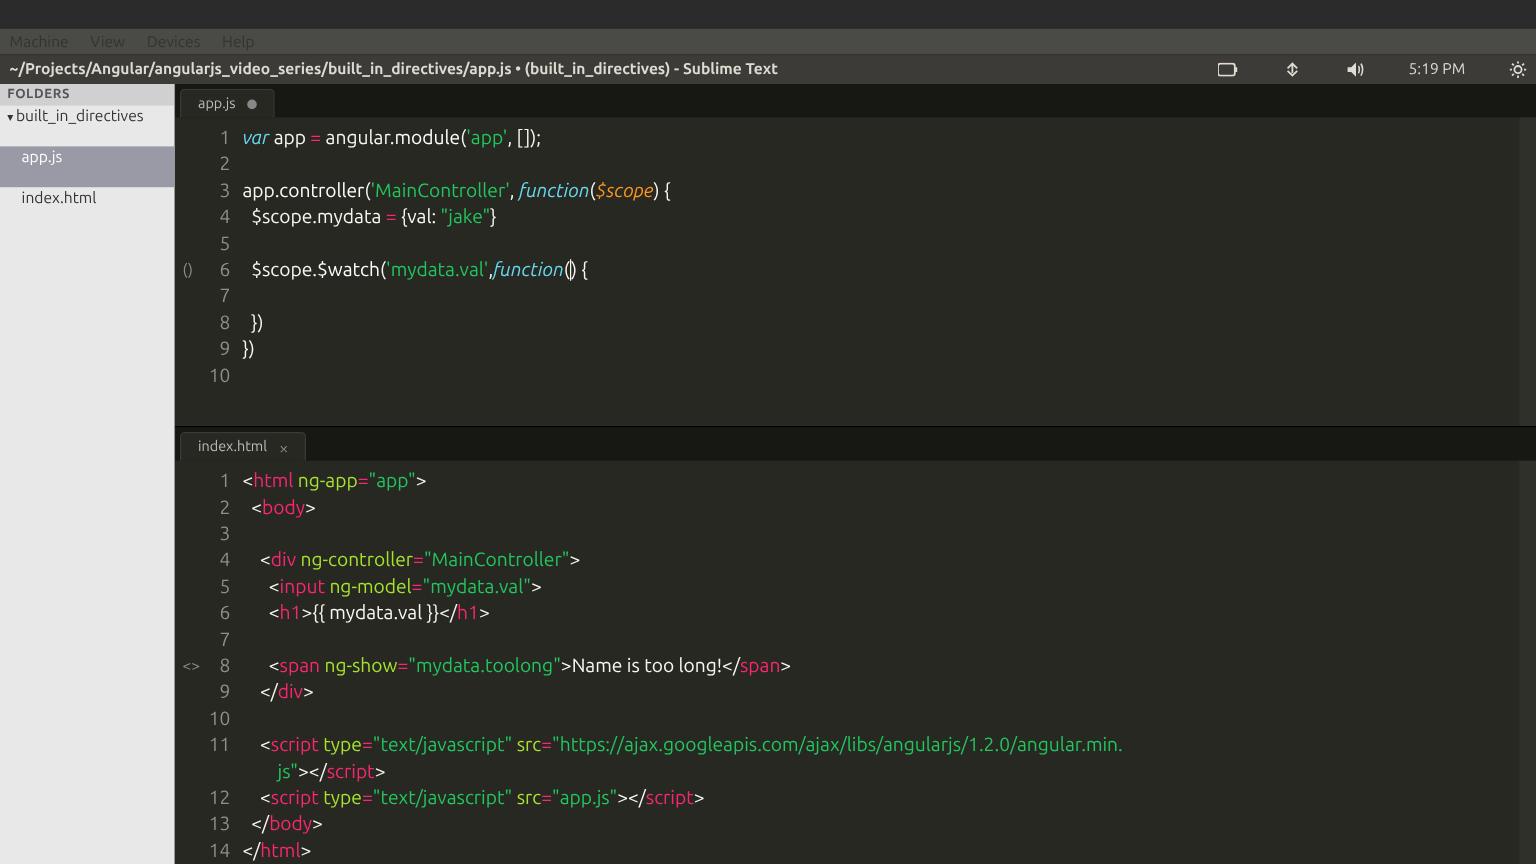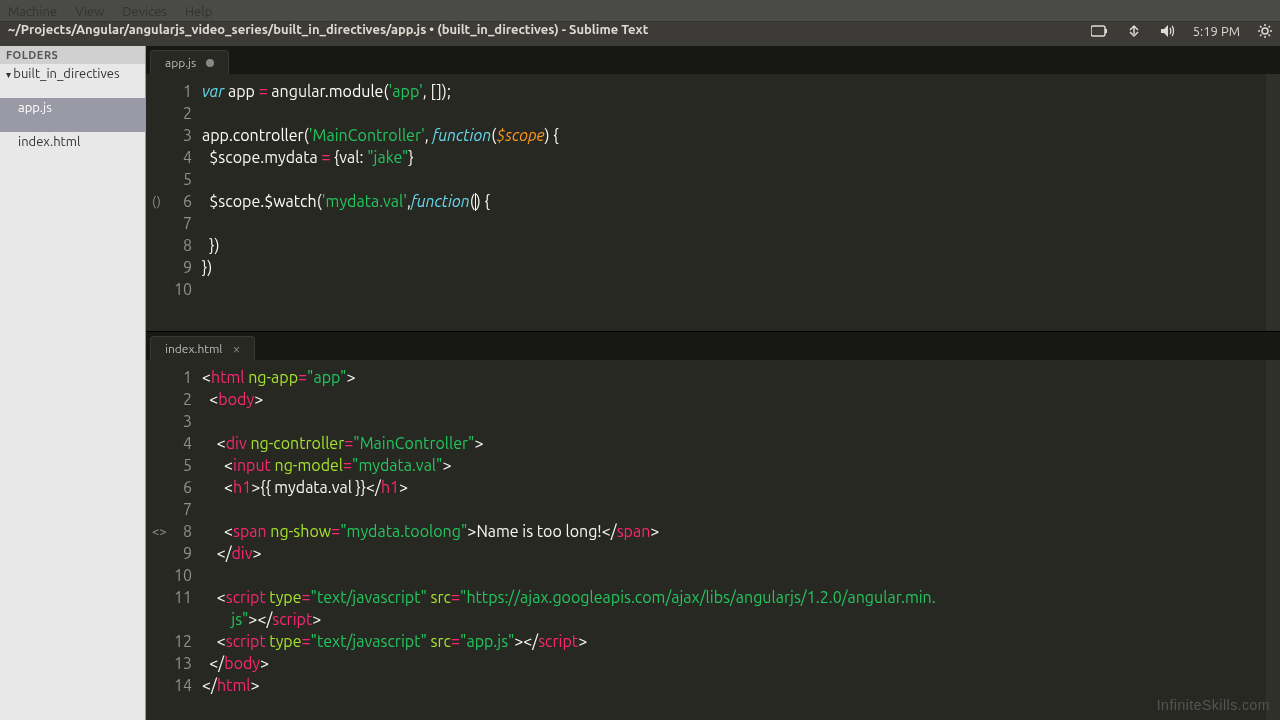--- a/index.html
+++ b/index.html
@@ -1,25 +1,25 @@
 <!DOCTYPE html>
 <html><head>
 <meta charset="utf-8">
 <style>
 * { margin:0; padding:0; box-sizing:border-box; font-family:"Ubuntu","DejaVu Sans",sans-serif; }
 body { width:1280px; height:720px; background:#2b2b2b; color:#ddd; overflow:hidden; font-size:13px; }
 
 
-.os-menubar { height:22px; background:#4a4a46; color:#3c3c38; display:flex; align-items:center; padding:0 8px; font-size:13px; gap:18px; border-bottom:1px solid #333; }
+.os-menubar { height:22px; background:#4a4a46; color:#3c3c38; display:flex; align-items:center; padding:0 8px; font-size:13px; gap:18px; border-bottom:1px solid #333;margin-top:24px; }
 .os-menubar span { color:#333; }
 
 
-.panel { height:24px; background:#3c3b37; color:#dfdbd2; display:flex; align-items:flex-start; padding:0 6px; font-size:13px; }
+.panel { height:24px; background:#3c3b37; color:#dfdbd2; display:flex; align-items:center; padding:0 6px; font-size:13px; }
 .panel .title { flex:1; font-weight:bold; padding-left:2px; }
-.panel .right { display:flex; align-items:center; gap:16px;margin-left:24px; }
+.panel .right { display:flex; align-items:center; gap:35px;margin-left:24px; }
 .panel .icon { display:inline-flex; align-items:center; justify-content:center; width:18px; height:18px; }
 
 
 .sublime { display:flex; height:674px; }
 .sidebar { width:146px; background:#e8e8e8; color:#333; display:flex; flex-direction:column; border-right:1px solid #999; }
 .sidebar .folders-hdr { background:#d0d0d0; font-size:11px; font-weight:bold; color:#555; padding:3px 6px; letter-spacing:0.5px; }
 .sidebar .tree { font-size:13px; }
 .sidebar .item { padding:2px 6px 18px 18px; white-space:nowrap; overflow:hidden; }
 .sidebar .item.root { padding-left:6px; }
 .sidebar .item.root::before { content:"▾ "; font-size:10px; }

